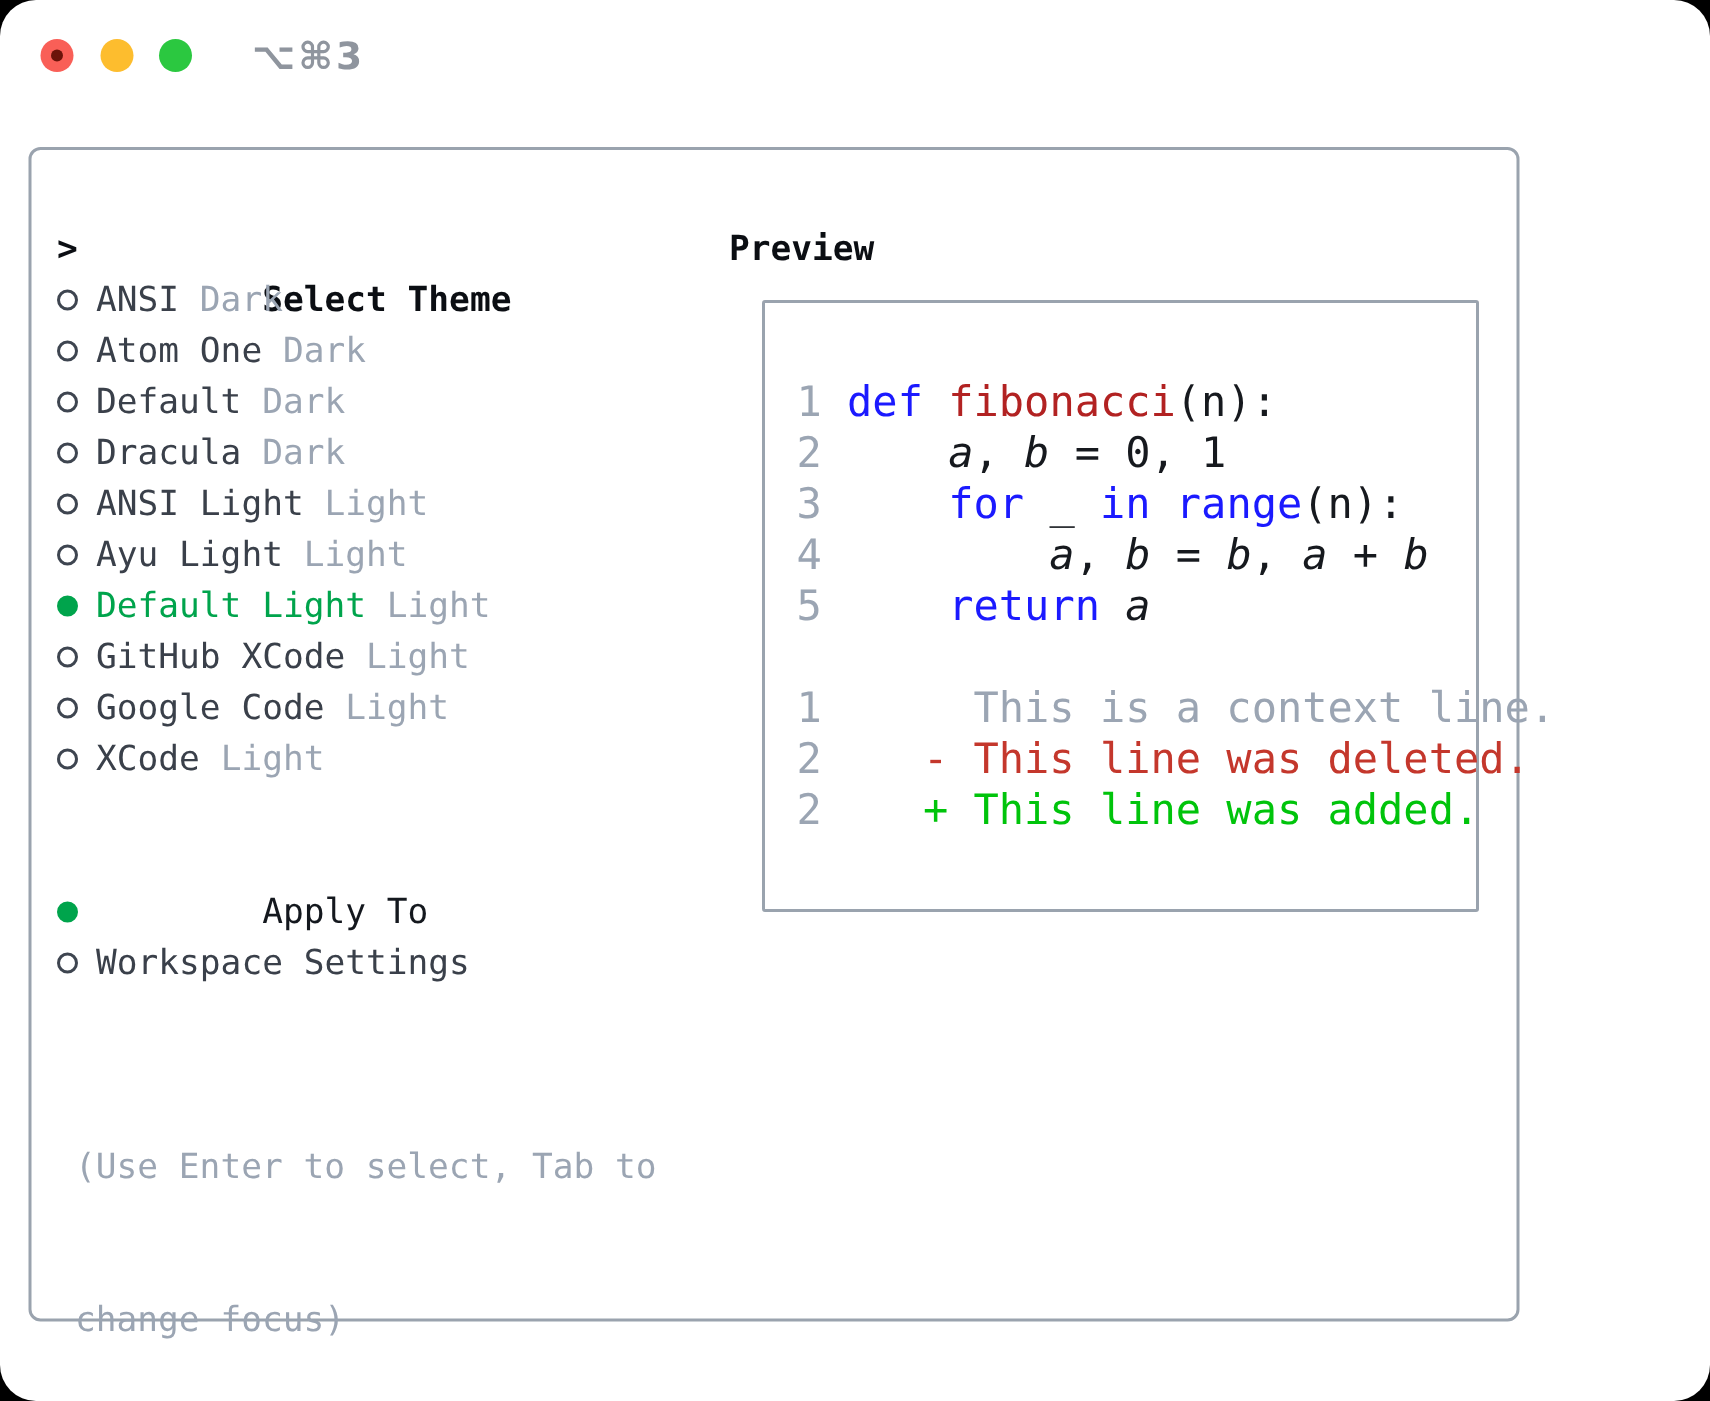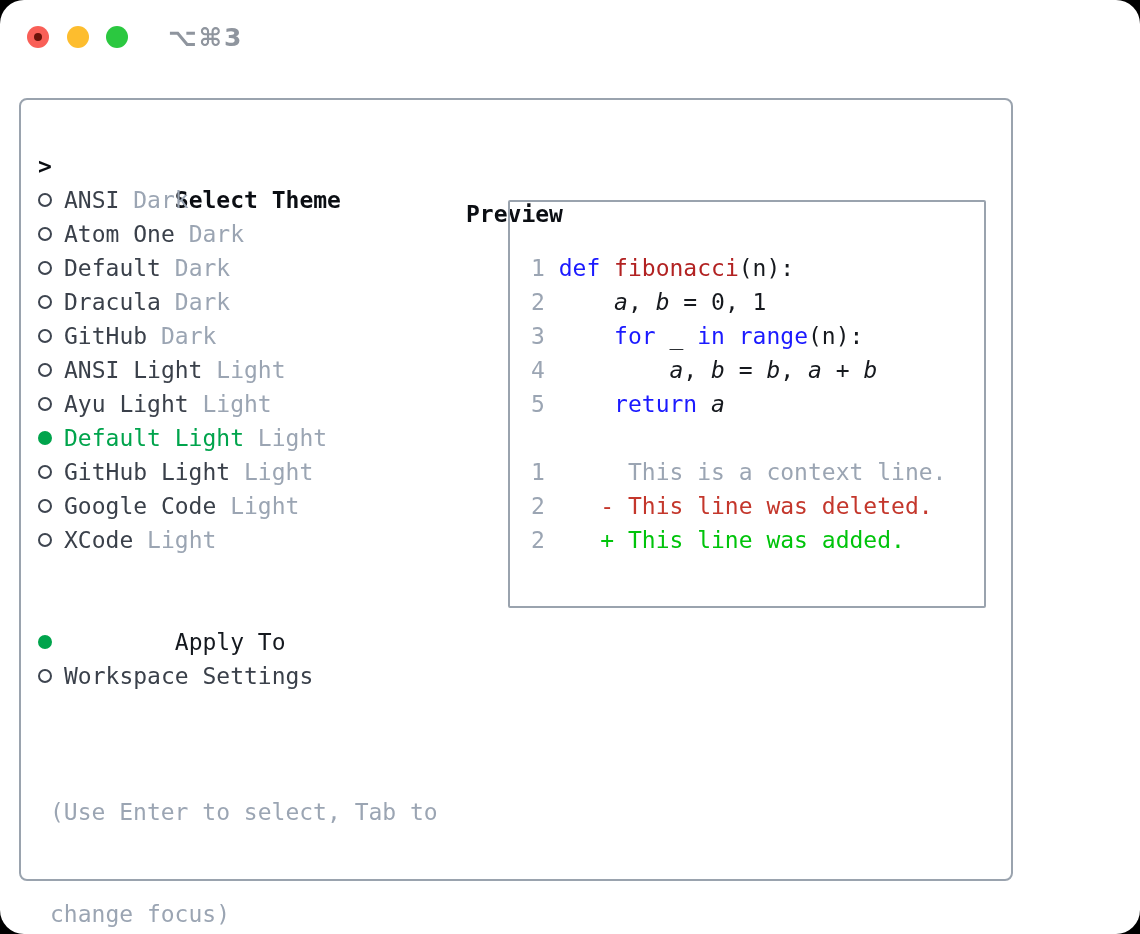--- a/index.html
+++ b/index.html
@@ -32,25 +32,25 @@
   .marker{position:absolute;left:0;top:10px;width:14px;height:14px;border-radius:50%;
           border:2px solid var(--circle_gray);box-sizing:border-box;background:transparent;}
   .row.sel .marker{background:var(--selected_green);border-color:var(--selected_green);}
   .iname{color:var(--text_dark);}
   .row.sel .iname{color:var(--selected_green);}
   .ivariant{color:var(--muted_gray);margin-left:1ch;text-align:center;}
   .hint{color:var(--muted_gray);white-space:pre;}
   .hint div{height:34px;margin-left:12px;}
 
   
-  .pheader{position:absolute;left:445px;top:49px;height:34px;line-height:34px;
-           font-size:23px;font-weight:bold;color:var(--header_black);margin-top:48px;}
+  .pheader{position:absolute;left:465px;top:49px;height:34px;line-height:34px;
+           font-size:23px;font-weight:bold;color:var(--header_black);}
   .pbox{position:absolute;left:487px;top:100px;width:478px;height:408px;
         border:2px solid var(--panel_border_gray);border-radius:2px;box-sizing:border-box;}
-  .plines{position:absolute;left:21px;top:49px;font-size:23px;line-height:34px;}
+  .plines{position:absolute;left:21px;top:49px;font-size:28px;line-height:34px;}
   .pline{height:34px;white-space:pre;color:var(--code_black);}
   .c-ln{color:var(--muted_gray);}
   .c-kw{color:var(--keyword_blue);}
   .c-fn{color:var(--function_red);}
   .c-var{font-style:italic;color:var(--code_black);}
   .c-ctx{color:var(--muted_gray);margin-top:40px;}
   .c-del{color:var(--diff_deleted_red);}
   .c-add{color:var(--diff_added_green);}
 </style>
 </head>
@@ -69,25 +69,24 @@
 
     <div class="leftcol">
       <div class="row">
         <span class="hmarker">&gt;</span><span class="htext">Select Theme</span>
       </div>
       <div id="theme-items">
           <div class="row"><span class="marker"></span><span class="iname">ANSI</span><span class="ivariant">Dark</span></div>
           <div class="row"><span class="marker"></span><span class="iname">Atom One</span><span class="ivariant">Dark</span></div>
           <div class="row"><span class="marker"></span><span class="iname">Default</span><span class="ivariant">Dark</span></div>
           <div class="row"><span class="marker"></span><span class="iname">Dracula</span><span class="ivariant">Dark</span></div>
-          <div class="row"><span class="marker"></span><span class="iname">GitHub</span><span class="ivariant">Dark</span></div>
           <div class="row"><span class="marker"></span><span class="iname">ANSI Light</span><span class="ivariant">Light</span></div>
           <div class="row"><span class="marker"></span><span class="iname">Ayu Light</span><span class="ivariant">Light</span></div>
           <div class="row sel"><span class="marker"></span><span class="iname">Default Light</span><span class="ivariant">Light</span></div>
-          <div class="row"><span class="marker"></span><span class="iname">GitHub Light</span><span class="ivariant">Light</span></div>
+          <div class="row"><span class="marker"></span><span class="iname">GitHub XCode</span><span class="ivariant">Light</span></div>
           <div class="row"><span class="marker"></span><span class="iname">Google Code</span><span class="ivariant">Light</span></div>
           <div class="row"><span class="marker"></span><span class="iname">XCode</span><span class="ivariant">Light</span></div>
         </div>
       <div class="row blank"></div>
       <div class="row">
         <span class="h2text">Apply To</span>
       </div>
       <div id="apply-items">
           <div class="row sel"><span class="marker"></span></div>
           <div class="row"><span class="marker"></span><span class="iname">Workspace Settings</span></div>

